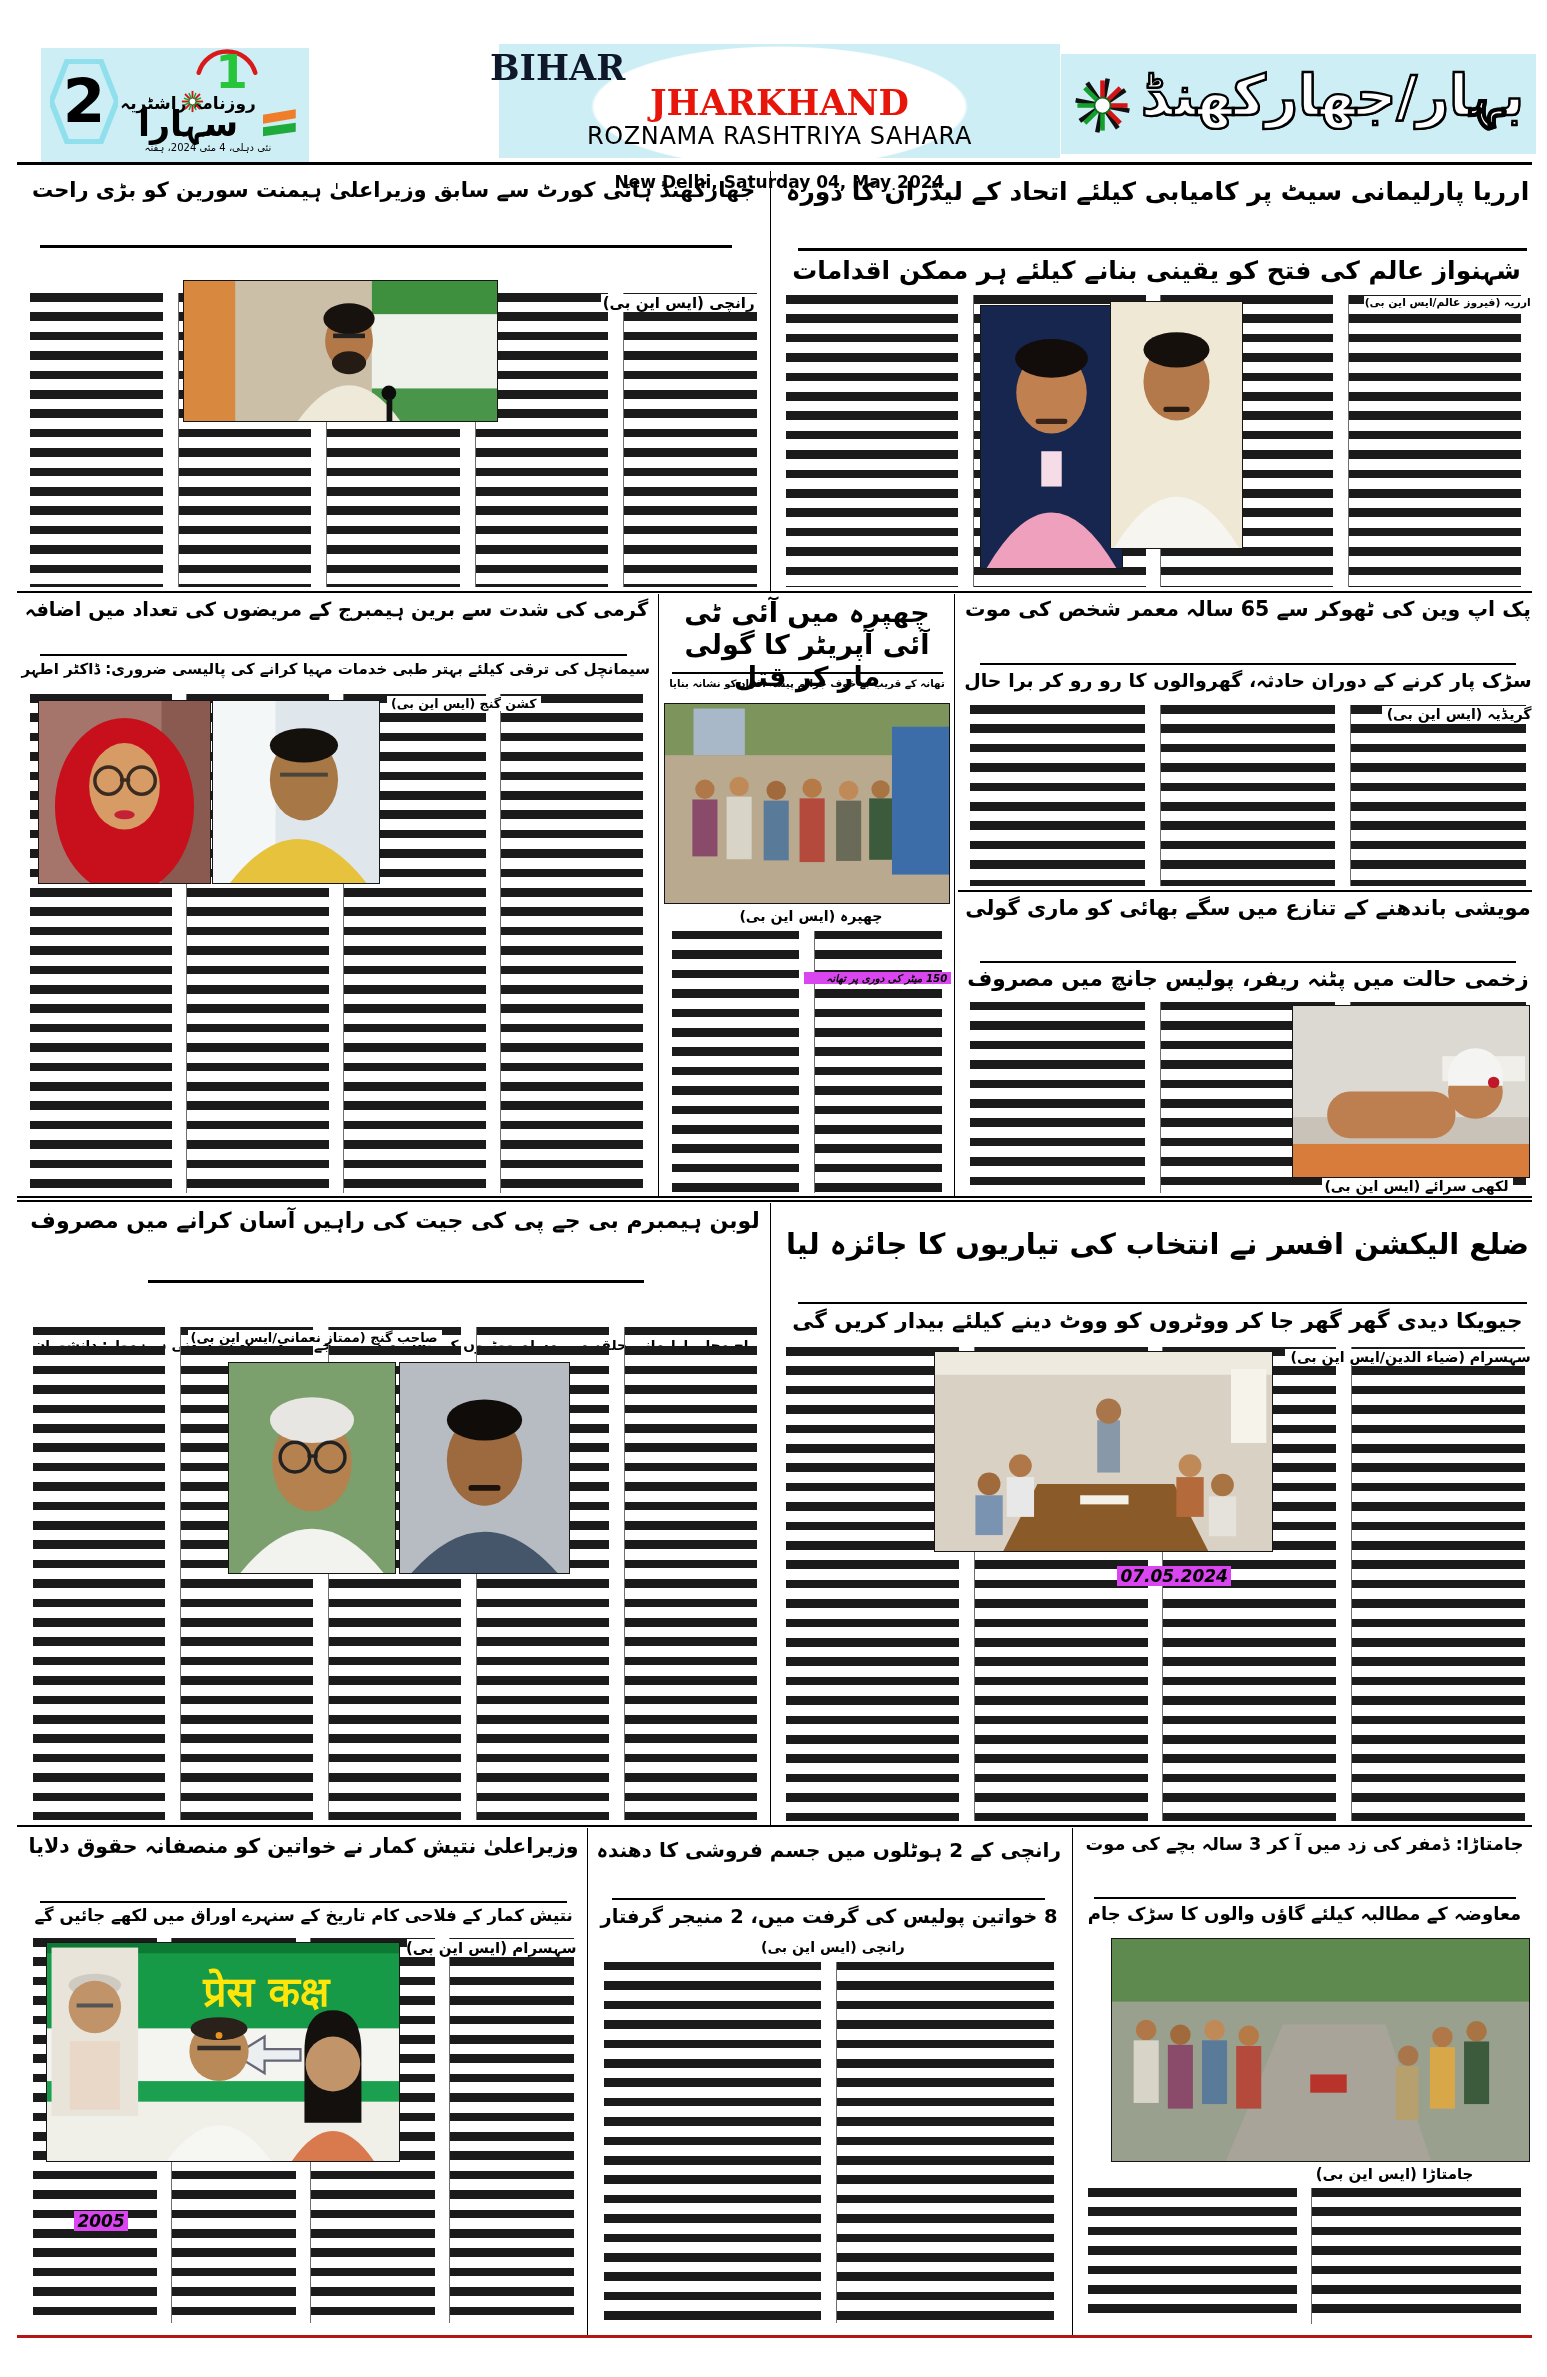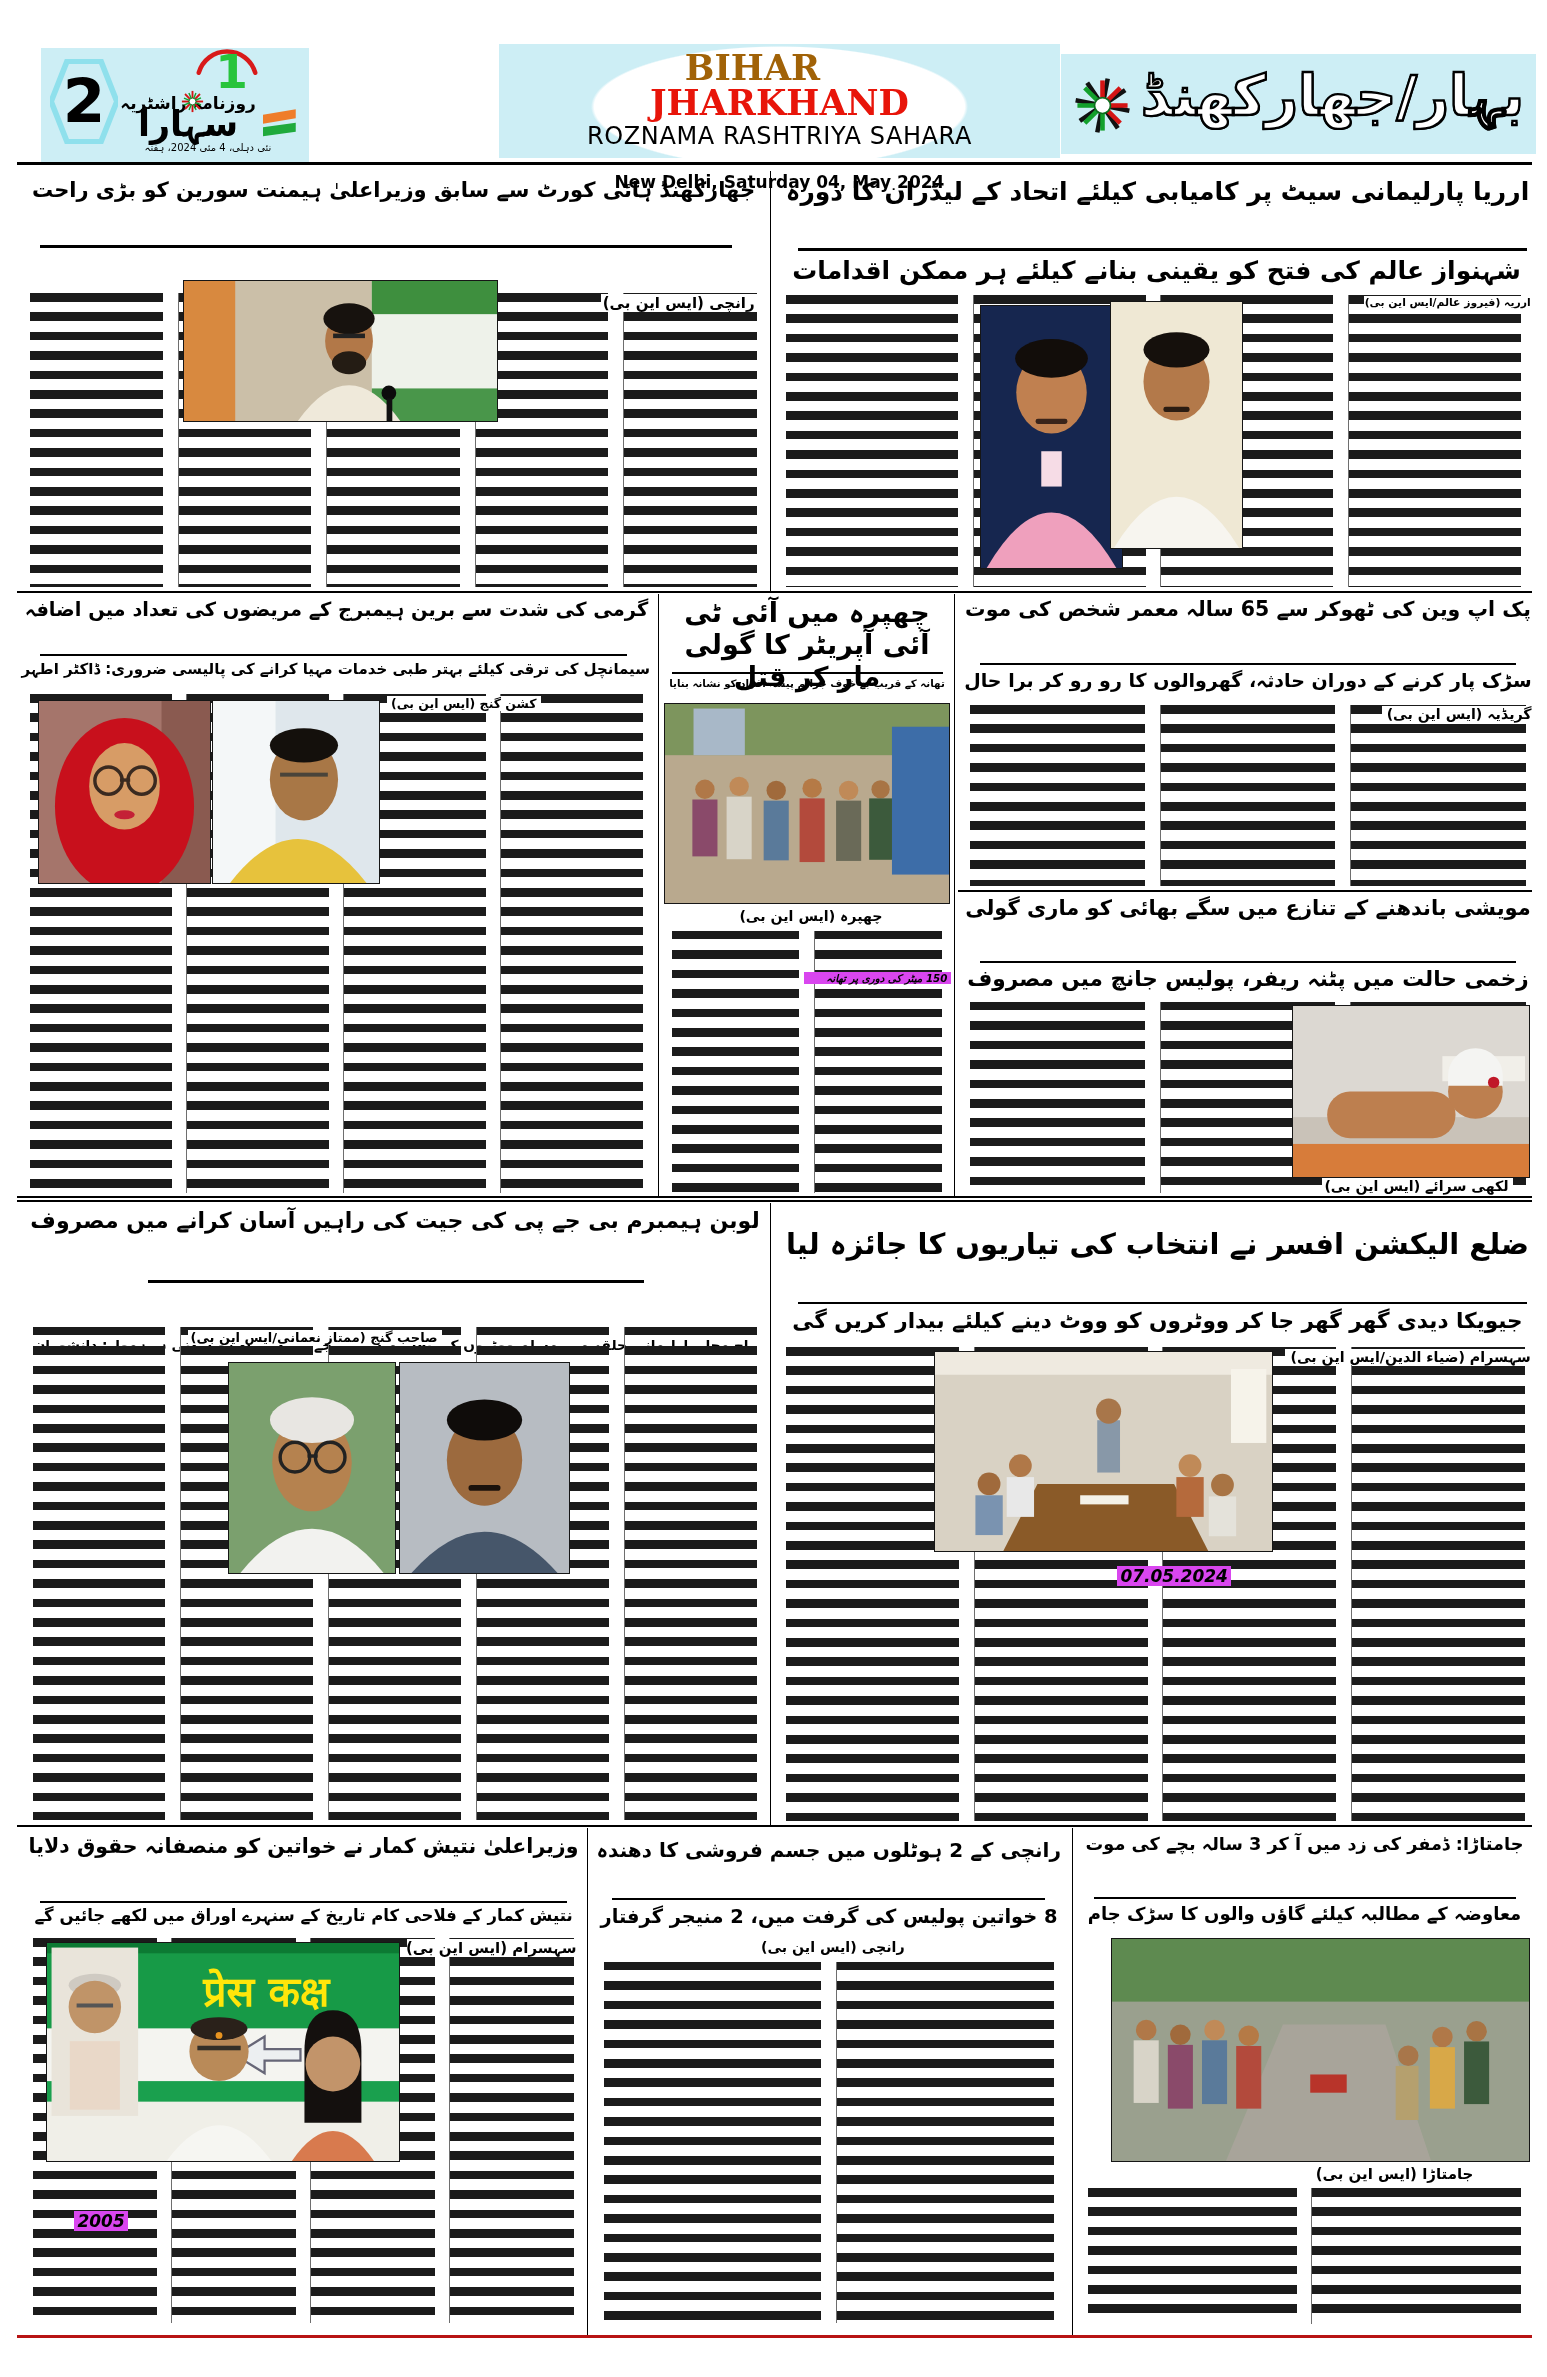--- a/index.html
+++ b/index.html
@@ -65,21 +65,21 @@
     </g>
   </svg>
   <div class="abs rtl fit" style="left:117px;top:107px;width:142px;font-size:35px;font-weight:bold;text-align:center;white-space:nowrap;line-height:1;">سہارا</div>
   <svg class="abs" style="left:263px;top:109px;" width="35" height="32" viewBox="0 0 62 56">
     <polygon points="0,10 58,0 58,16 0,26" fill="#ef7d2a"></polygon>
     <polygon points="0,32 58,24 58,40 0,48" fill="#1faa3c"></polygon>
   </svg>
   <div class="abs rtl fit" style="left: 114px; top: 142px; width: 188px; font-size: 10px; font-weight: normal; white-space: nowrap; text-align: center;">نئی دہلی، 4 مئی 2024، ہفتہ</div>
 
   <div class="abs" style="left:499px;top:44px;width:561px;height:114px;background:radial-gradient(ellipse 60% 95% at 50% 55%, #ffffff 55%, #cdeef5 56%);"></div>
-  <div class="abs serif" style="left:472px;top:50px;width:561px;font-size:35px;font-weight:bold;color:#a16207;text-align:center;line-height:1;">BIHAR</div>
+  <div class="abs serif" style="left:490px;top:50px;width:561px;font-size:35px;font-weight:bold;color:#0f172a;text-align:left;line-height:1;">BIHAR</div>
   <div class="abs serif" style="left:499px;top:85px;width:561px;font-size:35px;font-weight:bold;color:#e8150a;text-align:center;line-height:1;">JHARKHAND</div>
   <div class="abs" style="left:499px;top:122px;width:561px;font-size:24px;text-align:center;letter-spacing:0.6px;">ROZNAMA RASHTRIYA SAHARA</div>
   <div class="abs" style="left:499px;top:146px;width:561px;font-size:17px;font-weight:bold;text-align:center;margin-top:26px;">New Delhi, Saturday  04, May 2024</div>
 
   <div class="abs cyan" style="left:1061px;top:54px;width:475px;height:100px;"></div>
   <svg class="abs" style="left:1074px;top:77px;" width="57" height="57" viewBox="0 0 100 100">
     <g transform="translate(50,50)">
       <rect x="-4" y="-48" width="8" height="36" fill="#111" transform="rotate(11)"></rect>
         <rect x="-4" y="-48" width="8" height="36" fill="#111" transform="rotate(56)"></rect>
       <rect x="-4" y="-48" width="8" height="36" fill="#111" transform="rotate(101)"></rect>

